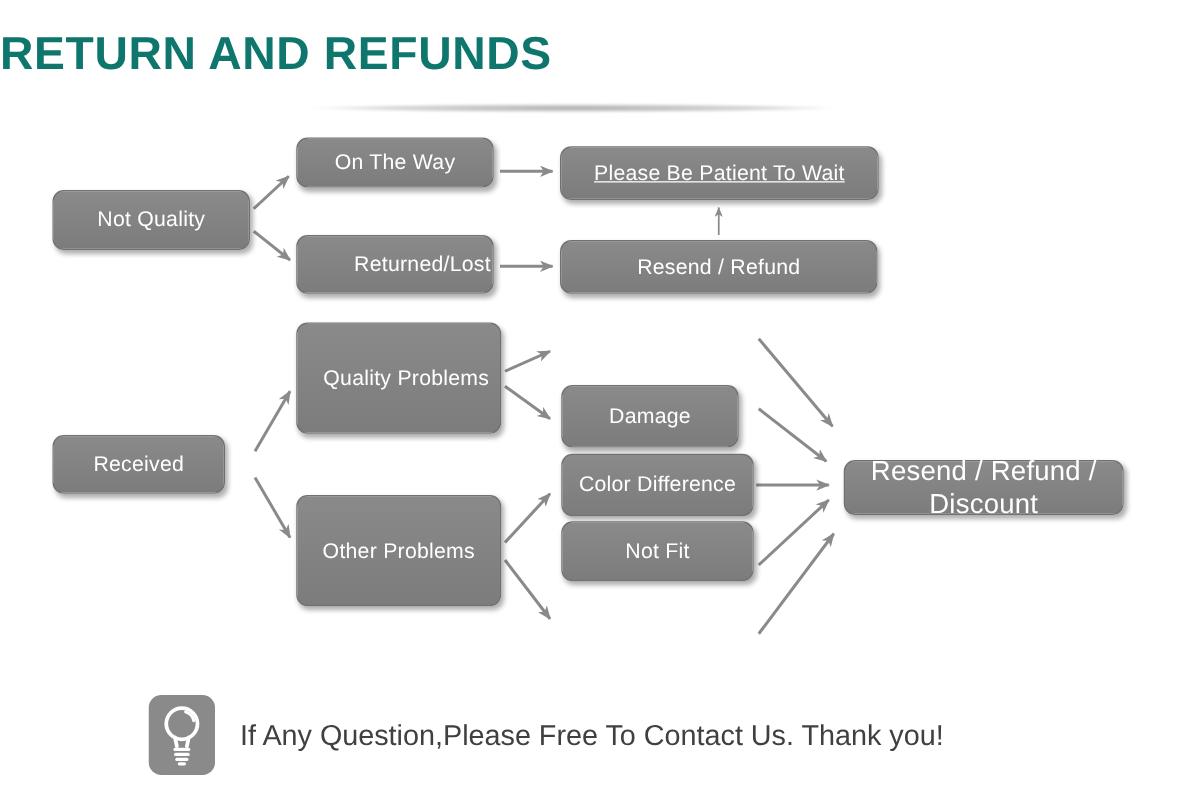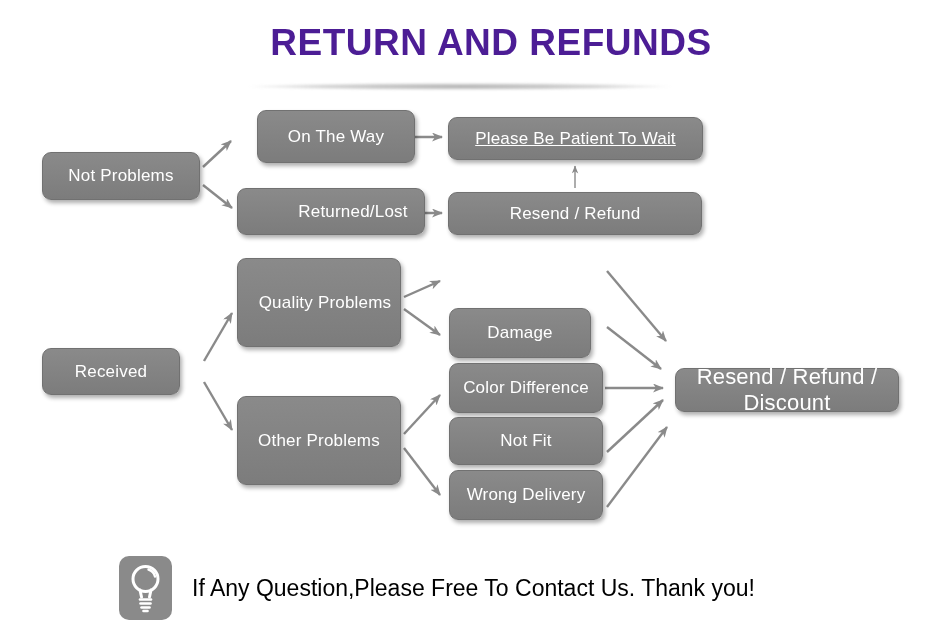--- a/index.html
+++ b/index.html
@@ -1,64 +1,64 @@
 <!DOCTYPE html>
 <html><head>
 <meta charset="utf-8">
 <style>
   html,body { margin:0; padding:0; background:#ffffff; }
   .stage {
     position:relative; width:950px; height:633px; background:#ffffff;
     font-family:"Liberation Sans", sans-serif; overflow:hidden;
   }
   .title {
-    position:absolute; top:22px; left:0; width:912px; text-align:center;
-    font-size:37px; font-weight:bold; color:#4c1d95; letter-spacing:0.5px;margin-left:35px;
+    position:absolute; top:22px; left:0; width:912px; text-align:left;
+    font-size:37px; font-weight:bold; color:#0f766e; letter-spacing:0.5px;
   }
   .divider {
     position:absolute; left:204px; top:82px; width:512px; height:9px;
     border-radius:50%;
     background:radial-gradient(ellipse 52% 50% at 50% 50%,
       rgba(95,95,95,0.50) 0%, rgba(145,145,145,0.35) 55%, rgba(210,210,210,0) 80%);
     filter:blur(1px);
   }
   .arrows { position:absolute; left:0; top:0; }
   .node {
     position:absolute;
     background:linear-gradient(180deg,#8a8a8a 0%,#7c7c7c 100%);
     border:1px solid #717171; border-radius:9px;
     color:#ffffff; font-size:17px; letter-spacing:0.2px;
     display:flex; align-items:center; justify-content:center; text-align:center;
     box-shadow:2px 3px 4px rgba(0,0,0,0.32);
     box-sizing:border-box;
   }
   
   .n-not-received      { left:42px;  top:152px; width:158px; height:48px; }
-  .n-on-the-way        { left:237px; top:110px; width:158px; height:53px;margin-left:20px; }
-  .n-returned-lost     { left:237px; top:188px; width:188px; height:47px;padding-left:44px; }
+  .n-on-the-way        { left:237px; top:110px; width:158px; height:40px; }
+  .n-returned-lost     { left:237px; top:188px; width:158px; height:47px;padding-left:44px; }
   .n-please-wait       { left:448px; top:117px; width:255px; height:43px;text-decoration:underline; }
   .n-resend-refund     { left:448px; top:192px; width:254px; height:43px; }
   .n-received          { left:42px;  top:348px; width:138px; height:47px; }
   .n-quality-problems  { left:237px; top:258px; width:164px; height:89px;padding-left:12px; }
   .n-other-problems    { left:237px; top:396px; width:164px; height:89px; }
   .n-quality-defect    { left:449px; top:253px; width:154px; height:50px; }
   .n-damage            { left:449px; top:308px; width:142px; height:50px; }
   .n-color-difference  { left:449px; top:363px; width:154px; height:50px; }
   .n-not-fit           { left:449px; top:417px; width:154px; height:48px; }
   .n-wrong-delivery    { left:449px; top:470px; width:154px; height:50px; }
   .n-rrd               { left:675px; top:368px; width:224px; height:44px; font-size:22px; }
   .note-icon {
     position:absolute; left:119px; top:556px; width:53px; height:64px;
     background:#8a8a8a; border-radius:10px;
     display:flex; align-items:center; justify-content:center;
   }
   .note-text {
     position:absolute; left:192px; top:556px; height:64px;
     display:flex; align-items:center;
-    font-size:23px; color:#000000; white-space:nowrap;
+    font-size:23px; color:#404040; white-space:nowrap;
   }
 </style>
 </head>
 <body>
 
 <div class="stage">
 
   <div class="title">RETURN AND REFUNDS</div>
   <div class="divider"></div>
 
@@ -84,32 +84,31 @@
       <line x1="404" y1="434" x2="440" y2="395" marker-end="url(#ah)"></line>
       <line x1="404" y1="448" x2="440" y2="495" marker-end="url(#ah)"></line>
       <line x1="607" y1="271" x2="666" y2="341" marker-end="url(#ah)"></line>
       <line x1="607" y1="327" x2="661" y2="369" marker-end="url(#ah)"></line>
       <line x1="605" y1="388" x2="663" y2="388" marker-end="url(#ah)"></line>
       <line x1="607" y1="452" x2="663" y2="400" marker-end="url(#ah)"></line>
       <line x1="607" y1="507" x2="667" y2="427" marker-end="url(#ah)"></line>
     </g>
   </svg>
 
-  <div class="node n-not-received">Not Problems</div>
+  <div class="node n-not-received">Not Quality</div>
   <div class="node n-on-the-way">On The Way</div>
   <div class="node n-returned-lost">Returned/Lost</div>
   <div class="node n-please-wait">Please Be Patient To Wait</div>
   <div class="node n-resend-refund">Resend / Refund</div>
   <div class="node n-received">Received</div>
   <div class="node n-quality-problems">Quality Problems</div>
   <div class="node n-other-problems">Other Problems</div>
   <div class="node n-damage">Damage</div>
   <div class="node n-color-difference">Color Difference</div>
   <div class="node n-not-fit">Not Fit</div>
-  <div class="node n-wrong-delivery">Wrong Delivery</div>
   <div class="node n-rrd">Resend / Refund / Discount</div>
 
   <div class="note-icon">
     <svg width="53" height="64" viewBox="0 0 53 64" fill="none" stroke="#ffffff" stroke-linecap="round" stroke-linejoin="round">
       <circle cx="26.5" cy="23" r="12.5" stroke-width="3"></circle>
       <path d="M 29.5,13.5 A 9.5,9.5 0 0 1 36,20.5" stroke-width="2.4"></path>
       <path d="M 21,34 L 22.5,41" stroke-width="3"></path>
       <path d="M 32,34 L 30.5,41" stroke-width="3"></path>
       <path d="M 21,43.5 L 32,43.5" stroke-width="2.6"></path>
       <path d="M 21.5,47.5 L 31.5,47.5" stroke-width="2.6"></path>

